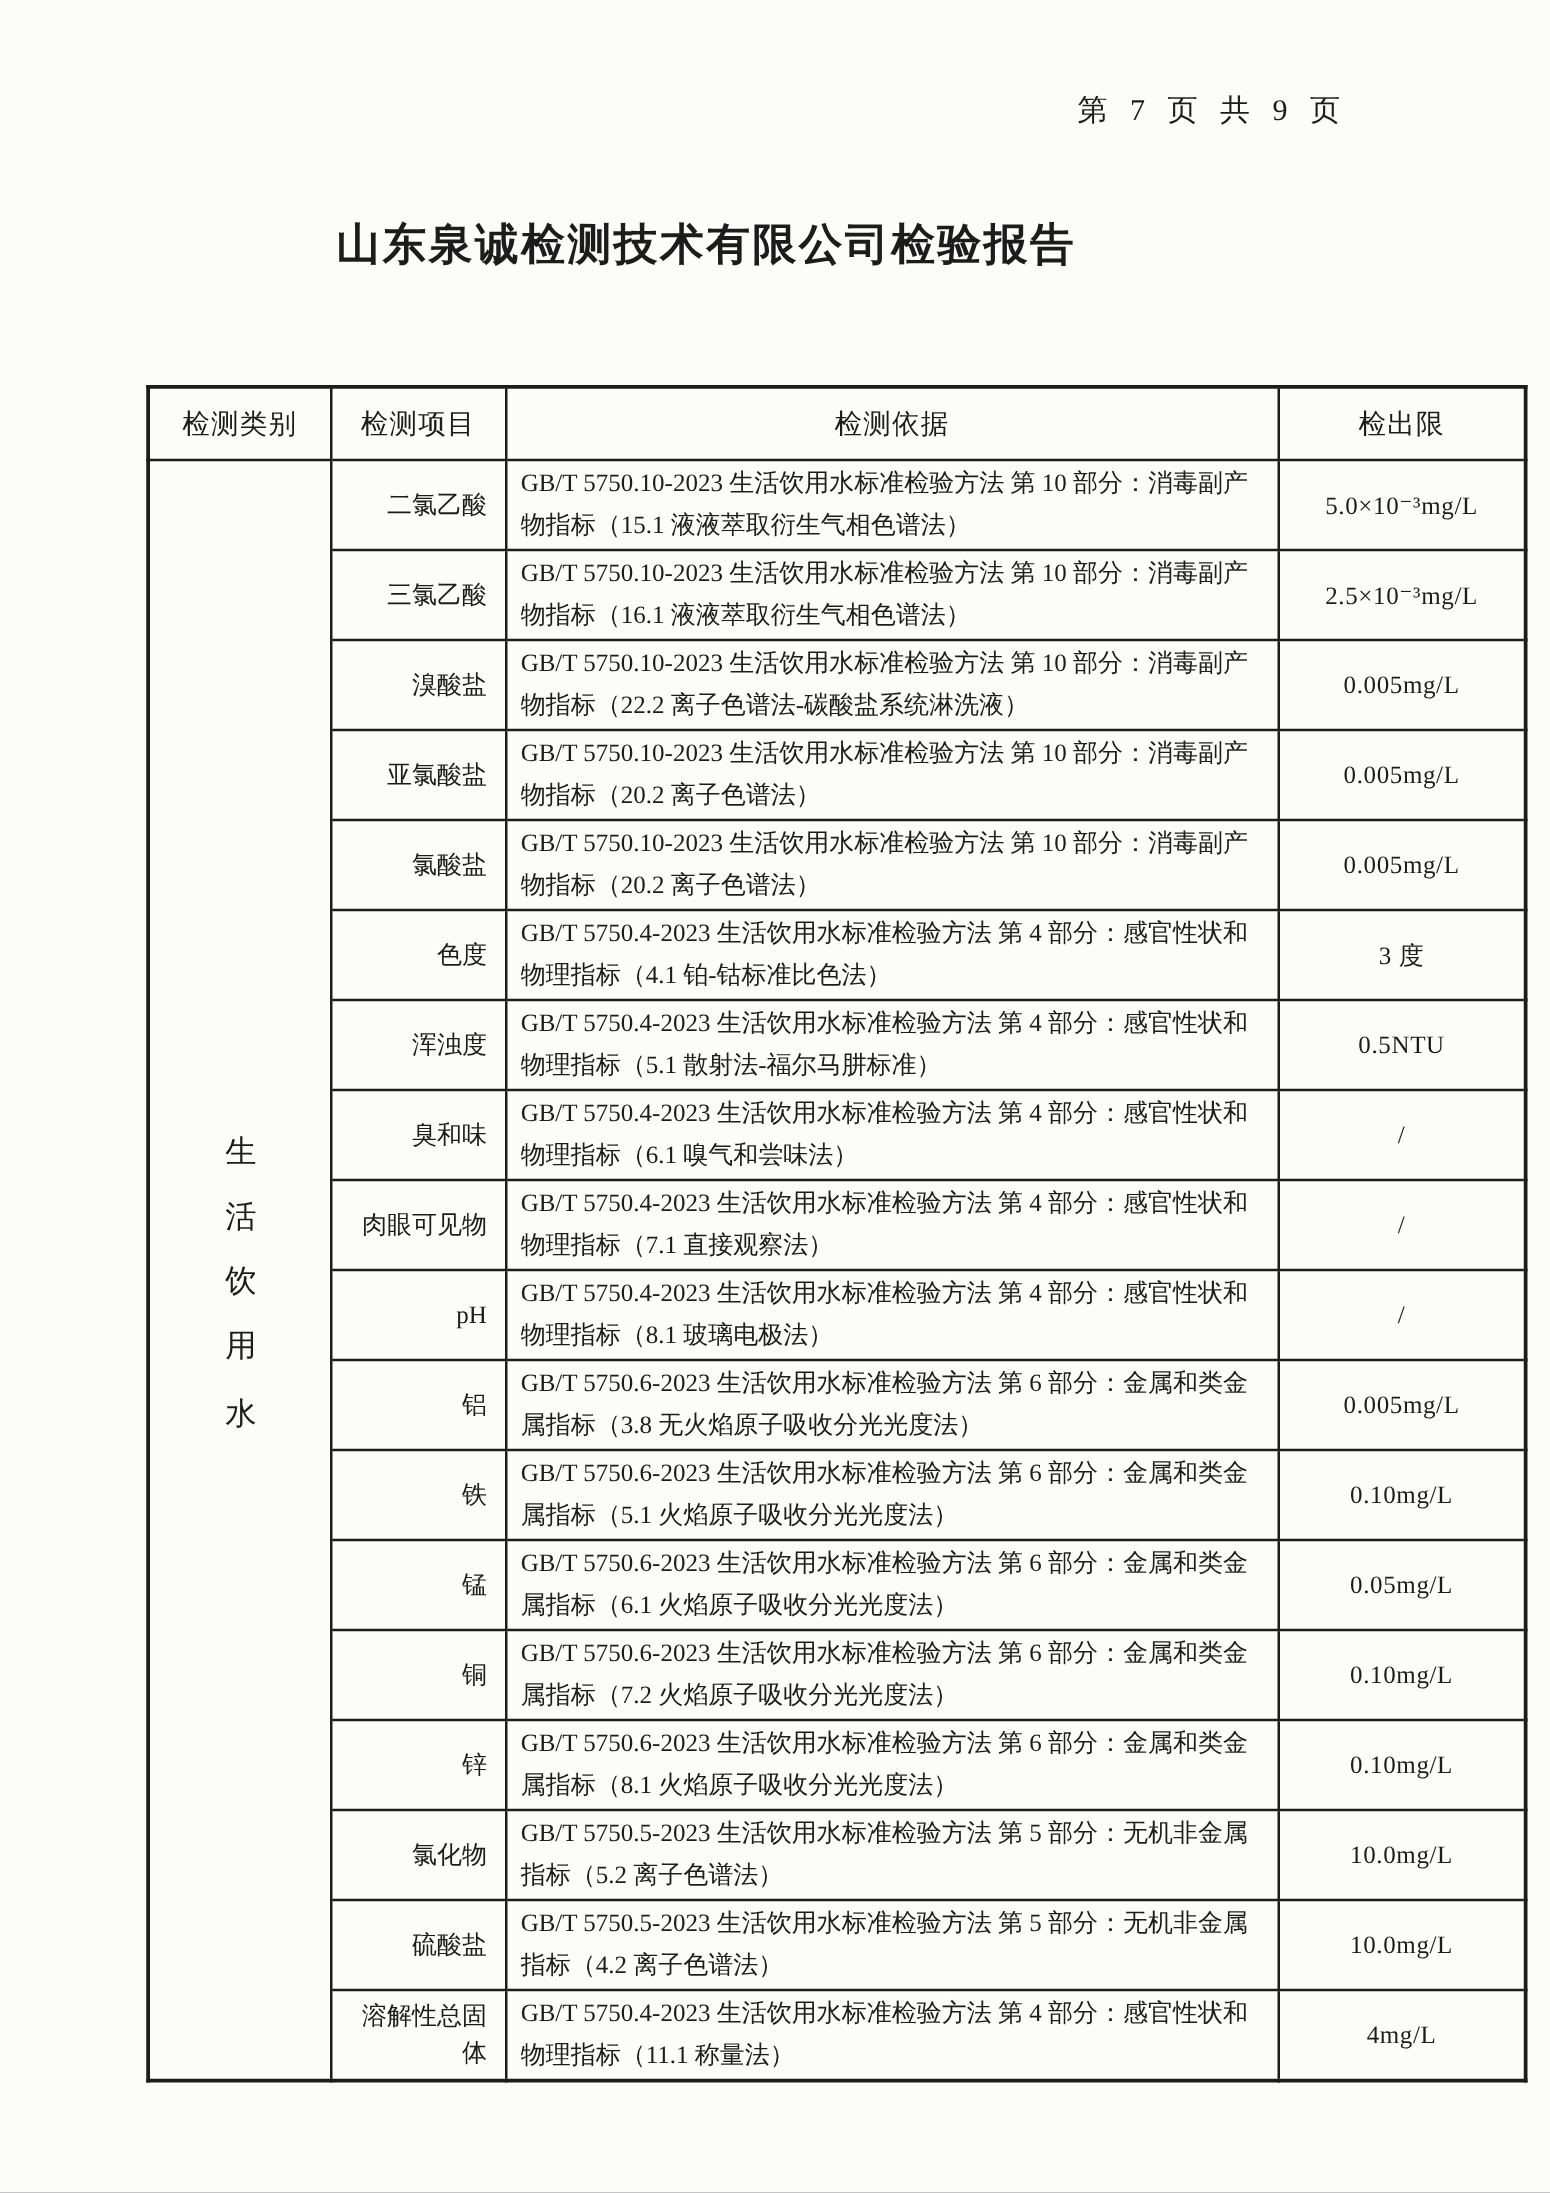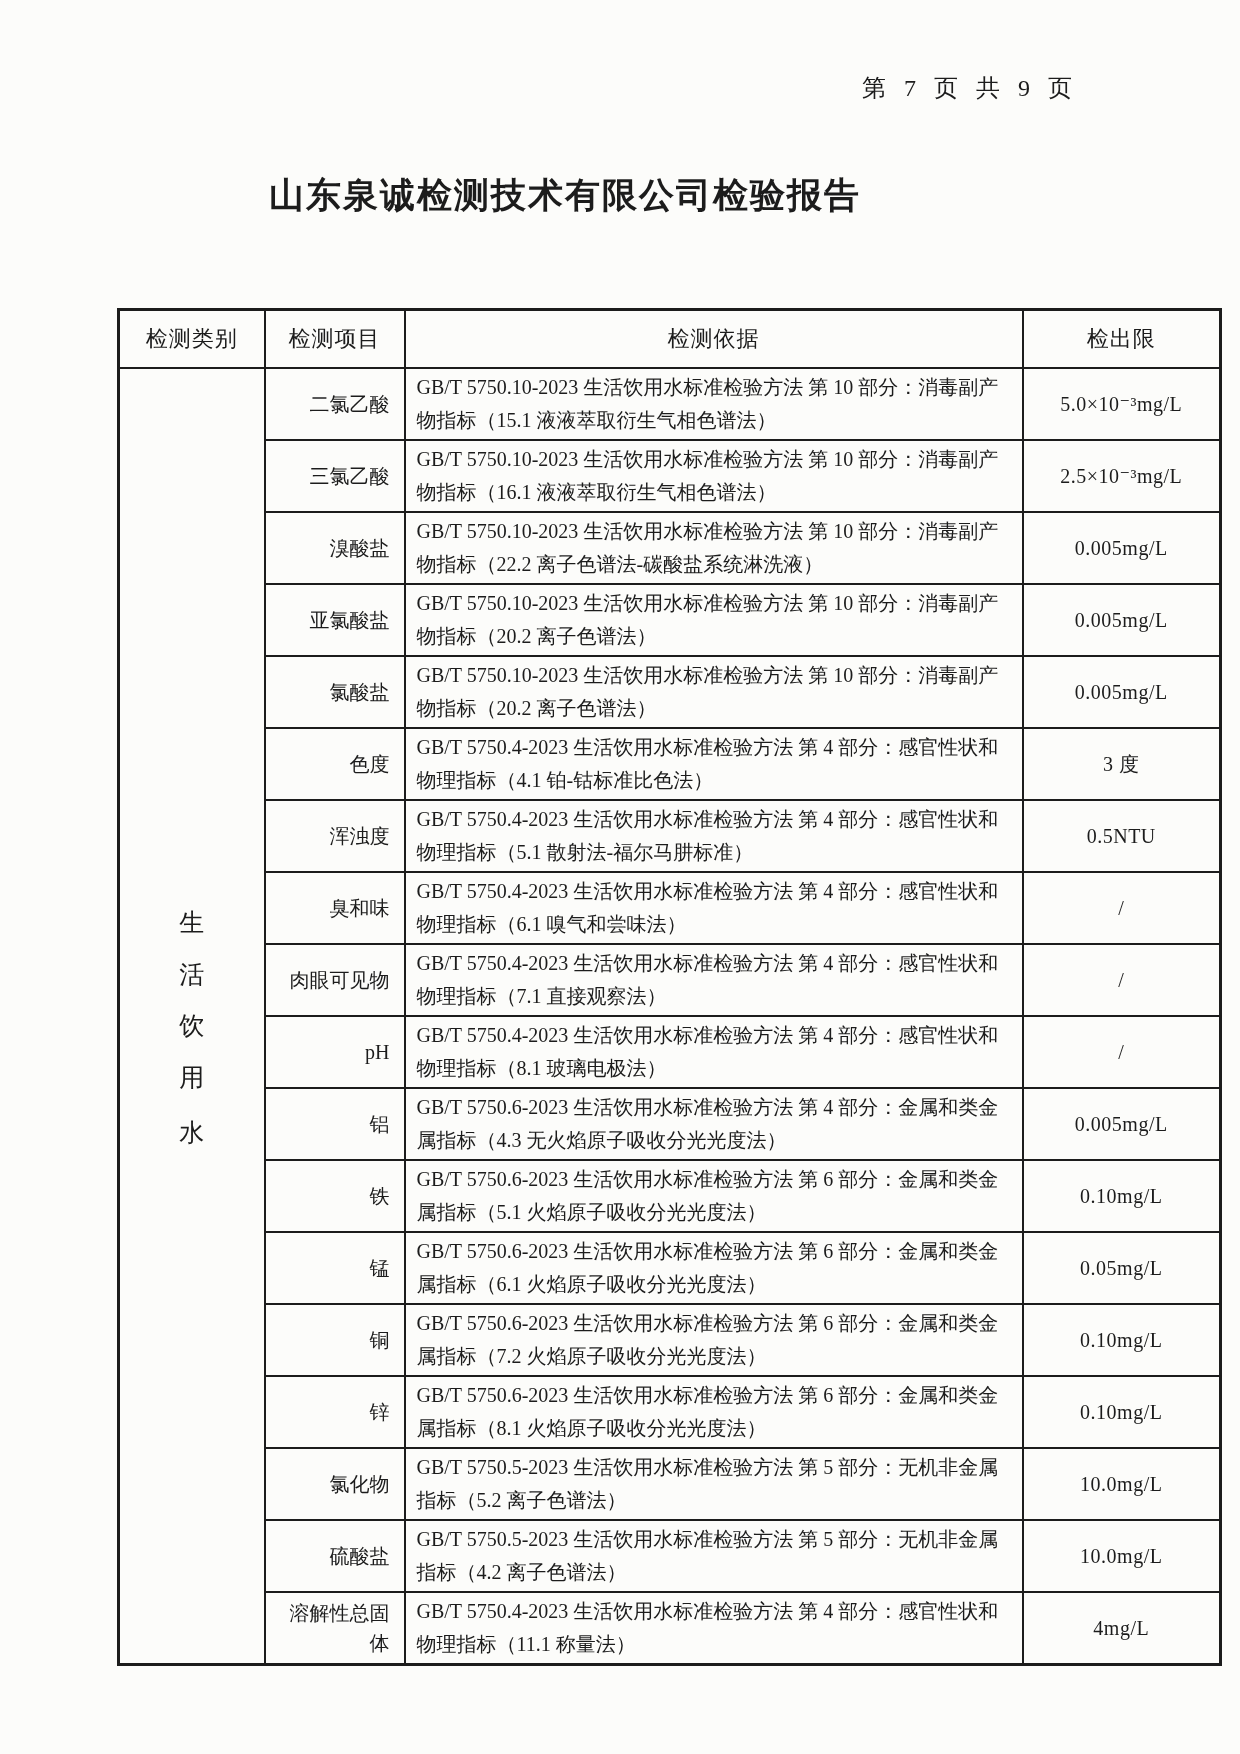--- a/index.html
+++ b/index.html
@@ -144,21 +144,21 @@
         <td class="basis-cell">GB/T 5750.4-2023 生活饮用水标准检验方法 第 4 部分：感官性状和物理指标（7.1 直接观察法）</td>
         <td class="limit-cell">/</td>
       </tr>
       <tr>
         <td class="item-cell">pH</td>
         <td class="basis-cell">GB/T 5750.4-2023 生活饮用水标准检验方法 第 4 部分：感官性状和物理指标（8.1 玻璃电极法）</td>
         <td class="limit-cell">/</td>
       </tr>
       <tr>
         <td class="item-cell">铝</td>
-        <td class="basis-cell">GB/T 5750.6-2023 生活饮用水标准检验方法 第 4 部分：金属和类金属指标（4.3 无火焰原子吸收分光光度法）</td>
+        <td class="basis-cell">GB/T 5750.6-2023 生活饮用水标准检验方法 第 6 部分：金属和类金属指标（3.8 无火焰原子吸收分光光度法）</td>
         <td class="limit-cell">0.005mg/L</td>
       </tr>
       <tr>
         <td class="item-cell">铁</td>
         <td class="basis-cell">GB/T 5750.6-2023 生活饮用水标准检验方法 第 6 部分：金属和类金属指标（5.1 火焰原子吸收分光光度法）</td>
         <td class="limit-cell">0.10mg/L</td>
       </tr>
       <tr>
         <td class="item-cell">锰</td>
         <td class="basis-cell">GB/T 5750.6-2023 生活饮用水标准检验方法 第 6 部分：金属和类金属指标（6.1 火焰原子吸收分光光度法）</td>

